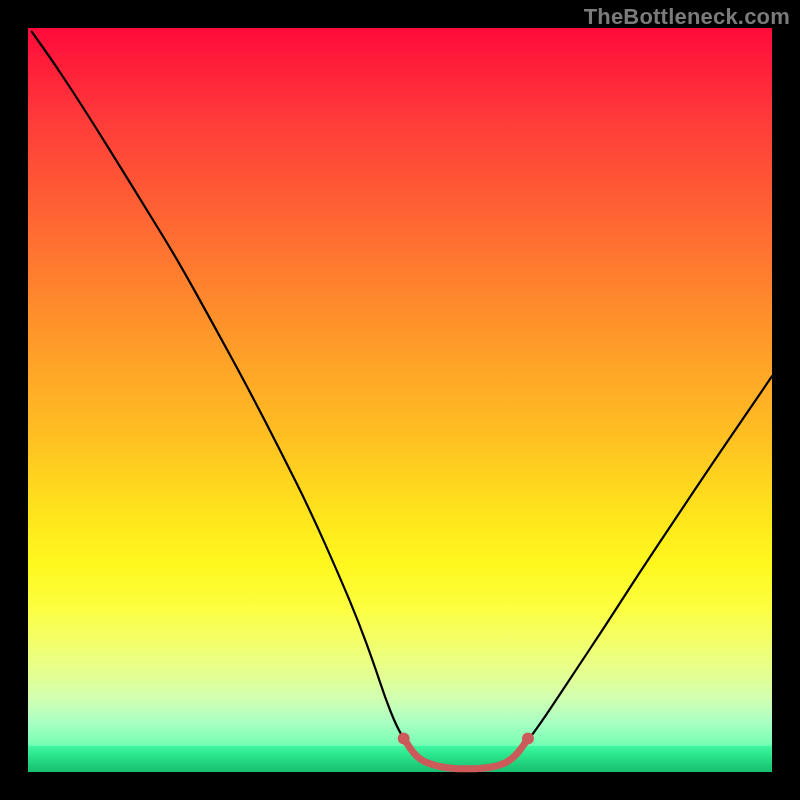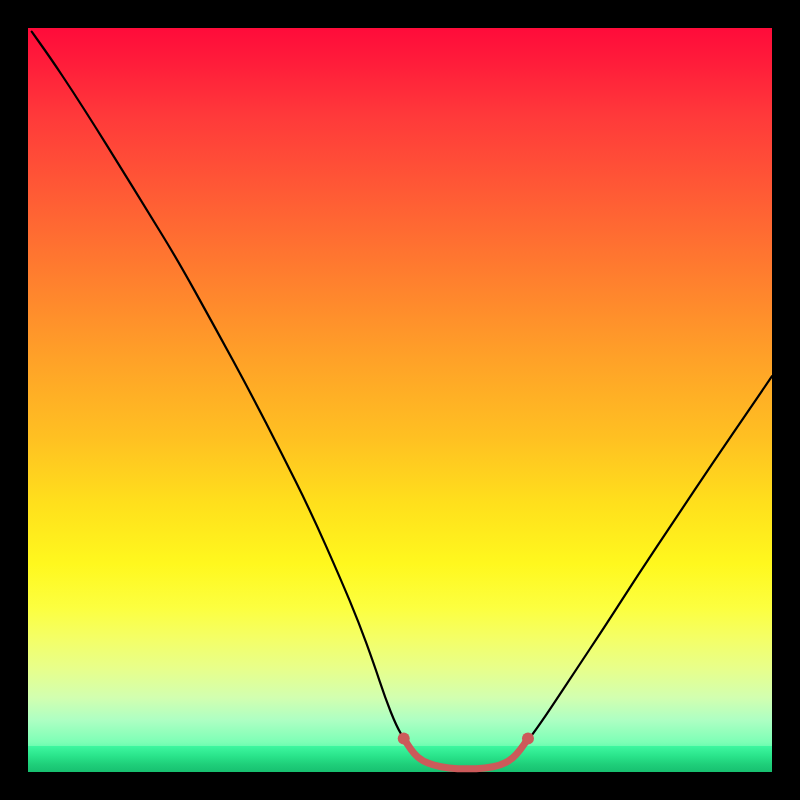--- a/index.html
+++ b/index.html
@@ -84,13 +84,14 @@
     <div class="green-strip"></div>
   </div>
   <svg class="overlay" viewBox="0 0 744 744" preserveAspectRatio="none">
     <path id="main-curve" fill="none" stroke="#000000" stroke-width="2.2" stroke-linecap="round" d="M 3.72 3.72 Q 3.72 3.72 13.02 16.74 Q 22.32 29.76 33.48 46.50 Q 44.64 63.24 55.80 80.72 Q 66.96 98.21 78.12 116.06 Q 89.28 133.92 104.16 158.10 Q 119.04 182.28 133.92 206.46 Q 148.80 230.64 167.40 264.12 Q 186.00 297.60 204.60 331.82 Q 223.20 366.05 238.08 395.06 Q 252.96 424.08 267.84 453.84 Q 282.72 483.60 297.60 517.08 Q 312.48 550.56 321.78 572.88 Q 331.08 595.20 338.52 615.66 Q 345.96 636.12 351.54 652.86 Q 357.12 669.60 362.70 683.74 Q 368.28 697.87 373.12 706.06 Q 377.95 714.24 382.42 720.19 Q 386.88 726.14 391.34 729.86 Q 395.81 733.58 400.64 735.82 Q 405.48 738.05 416.64 739.54 Q 427.80 741.02 440.82 741.02 Q 453.84 741.02 463.14 739.54 Q 472.44 738.05 477.28 735.82 Q 482.11 733.58 486.58 728.38 Q 491.04 723.17 497.74 714.98 Q 504.43 706.80 512.62 694.90 Q 520.80 682.99 533.82 663.28 Q 546.84 643.56 561.72 621.24 Q 576.60 598.92 593.34 572.88 Q 610.08 546.84 628.68 518.94 Q 647.28 491.04 665.88 463.14 Q 684.48 435.24 703.08 408.08 Q 721.68 380.93 732.84 364.56 T 744.00 348.19"></path>
     <path id="highlight-curve" fill="none" stroke="#cc5a5a" stroke-width="7" stroke-linecap="round" d="M 375.72 710.52 Q 375.72 710.52 380.56 717.96 Q 385.39 725.40 389.86 729.12 Q 394.32 732.84 399.90 735.07 Q 405.48 737.30 412.92 738.79 Q 420.36 740.28 429.66 740.65 Q 438.96 741.02 448.26 740.65 Q 457.56 740.28 465.00 738.79 Q 472.44 737.30 478.02 734.33 Q 483.60 731.35 488.06 726.52 Q 492.53 721.68 496.25 716.10 T 499.97 710.52"></path>
     <g id="highlight-dots">
         <circle cx="375.72" cy="710.52" r="6" fill="#cc5a5a"></circle>
         <circle cx="499.97" cy="710.52" r="6" fill="#cc5a5a"></circle>
       </g>
   </svg>
+  <div class="watermark">TheBottleneck.com</div>
 </div>
 
 </body></html>

